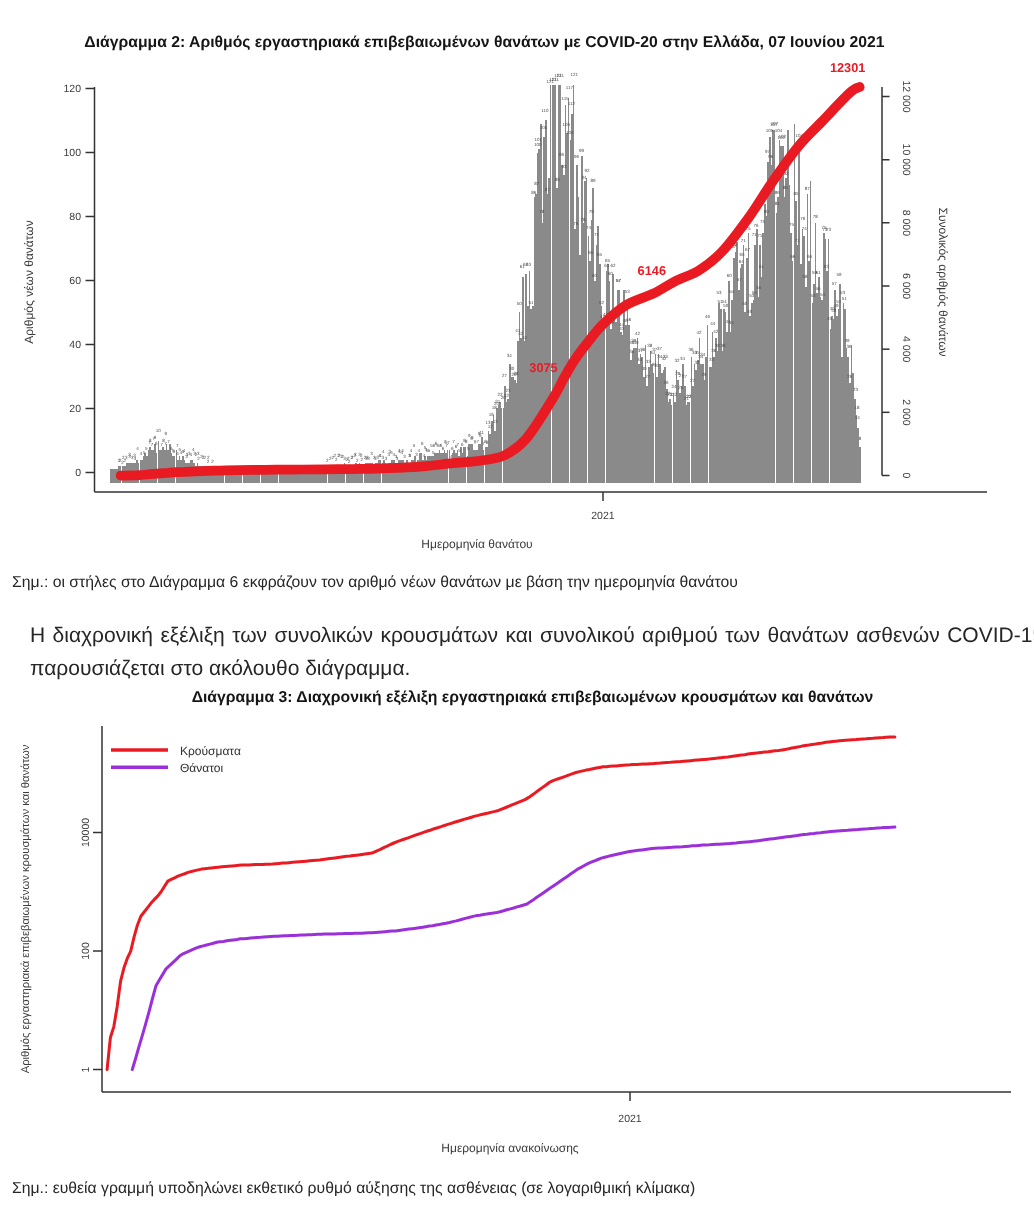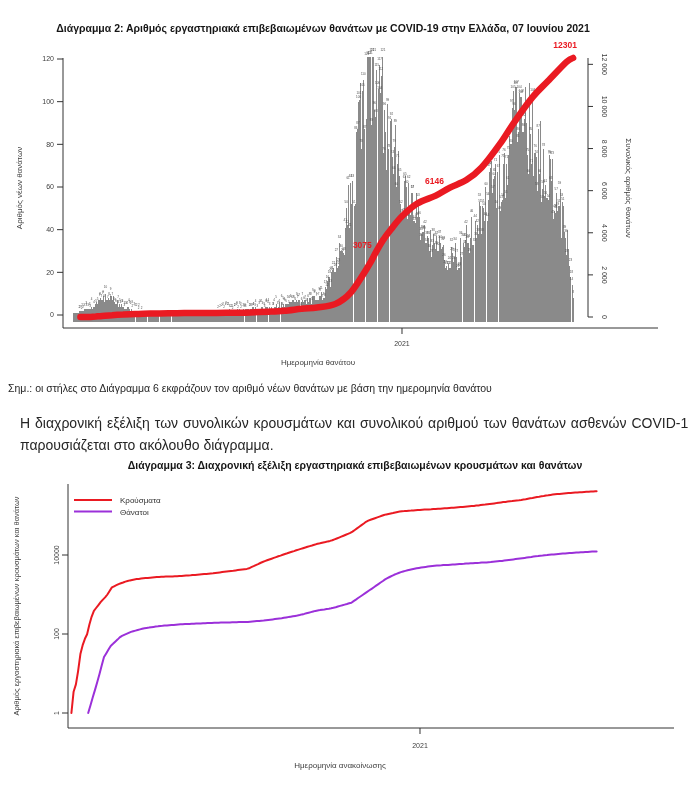--- a/index.html
+++ b/index.html
@@ -15,21 +15,21 @@
         text-align:justify;color:#262626;}
   svg{position:absolute;left:0;}
   #chart1{top:38px;}
   #chart2{top:478px;}
   svg text{font-family:"Liberation Sans",sans-serif;}
 </style>
 </head>
 <body>
 
 <div class="page">
-  <div class="chart-title t1">Διάγραμμα 2: Αριθμός εργαστηριακά επιβεβαιωμένων θανάτων με COVID-19 στην Ελλάδα, 07 Ιουνίου 2021</div>
+  <div class="chart-title t1">Διάγραμμα 2: Αριθμός εργαστηριακά επιβεβαιωμένων θανάτων με COVID-20 στην Ελλάδα, 07 Ιουνίου 2021</div>
   <svg id="chart1" width="689" height="338" viewBox="0 0 689 338">
       <g fill="#8a8a8a" shape-rendering="crispEdges">
         <rect x="73.40" y="274.9" width="1.05" height="9.1"></rect>
         <rect x="74.49" y="274.9" width="1.05" height="9.1"></rect>
         <rect x="75.58" y="274.9" width="1.05" height="9.1"></rect>
         <rect x="76.67" y="274.9" width="1.05" height="9.1"></rect>
         <rect x="77.76" y="274.9" width="1.05" height="9.1"></rect>
         <rect x="78.85" y="272.7" width="1.05" height="11.3"></rect>
         <rect x="79.94" y="272.7" width="1.05" height="11.3"></rect>
         <rect x="81.03" y="272.7" width="1.05" height="11.3"></rect>
@@ -906,13 +906,14 @@
       <path d="M71.4,235.0L73.6,213.7L75.9,206.4L78.1,193.1L80.4,176.1L82.6,167.4L84.9,160.8L87.1,156.2L89.4,146.6L91.6,138.8L93.9,132.8L96.1,130.0L98.4,127.1L100.6,124.2L102.9,121.6L105.1,119.4L107.4,116.5L109.6,113.0L111.9,109.4L114.1,108.3L116.4,107.2L118.6,106.1L120.9,105.3L123.1,104.5L125.4,103.6L127.6,103.0L129.9,102.4L132.1,101.9L134.4,101.4L136.6,101.1L138.8,100.9L141.1,100.6L143.3,100.3L145.6,100.1L147.8,99.9L150.1,99.7L152.3,99.5L154.6,99.3L156.8,99.1L159.1,98.9L161.3,98.7L163.6,98.7L165.8,98.6L168.1,98.5L170.3,98.4L172.6,98.4L174.8,98.3L177.1,98.2L179.3,98.1L181.6,98.0L183.8,97.8L186.1,97.6L188.3,97.4L190.6,97.3L192.8,97.1L195.1,96.9L197.3,96.7L199.6,96.5L201.8,96.3L204.1,96.1L206.3,95.9L208.6,95.7L210.8,95.5L213.1,95.3L215.3,95.0L217.6,94.7L219.8,94.4L222.1,94.1L224.3,93.8L226.6,93.5L228.8,93.2L231.1,92.9L233.3,92.7L235.6,92.4L237.8,92.1L240.1,91.8L242.3,91.5L244.6,91.2L246.8,90.9L249.1,90.3L251.3,89.2L253.6,88.2L255.8,87.1L258.1,86.1L260.3,85.0L262.6,84.0L264.8,83.1L267.1,82.3L269.3,81.5L271.6,80.7L273.8,79.9L276.1,79.1L278.3,78.3L280.5,77.6L282.8,76.8L285.0,76.0L287.3,75.3L289.5,74.5L291.8,73.8L294.0,73.1L296.3,72.3L298.5,71.6L300.8,70.9L303.0,70.2L305.3,69.5L307.5,68.8L309.8,68.1L312.0,67.5L314.3,66.8L316.5,66.1L318.8,65.6L321.0,65.0L323.3,64.5L325.5,64.0L327.8,63.4L330.0,62.9L332.3,62.3L334.5,61.4L336.8,60.5L339.0,59.6L341.3,58.6L343.5,57.7L345.8,56.8L348.0,55.9L350.3,54.9L352.5,53.6L354.8,52.0L357.0,50.4L359.3,48.7L361.5,47.1L363.8,45.5L366.0,43.8L368.3,42.6L370.5,41.8L372.8,41.0L375.0,40.2L377.3,39.4L379.5,38.6L381.8,37.8L384.0,37.0L386.3,36.4L388.5,35.9L390.8,35.4L393.0,35.0L395.3,34.5L397.5,34.0L399.8,33.6L402.0,33.2L404.3,33.1L406.5,32.9L408.8,32.7L411.0,32.6L413.3,32.4L415.5,32.2L417.8,32.0L420.0,31.9L422.2,31.7L424.5,31.6L426.7,31.5L429.0,31.4L431.2,31.3L433.5,31.1L435.7,31.0L438.0,30.8L440.2,30.7L442.5,30.5L444.7,30.3L447.0,30.2L449.2,30.0L451.5,29.8L453.7,29.7L456.0,29.5L458.2,29.3L460.5,29.1L462.7,28.9L465.0,28.7L467.2,28.5L469.5,28.3L471.7,28.1L474.0,27.9L476.2,27.6L478.5,27.4L480.7,27.1L483.0,26.8L485.2,26.6L487.5,26.3L489.7,26.0L492.0,25.7L494.2,25.4L496.5,25.1L498.7,24.7L501.0,24.4L503.2,24.1L505.5,23.9L507.7,23.6L510.0,23.3L512.2,23.1L514.5,22.8L516.7,22.5L519.0,22.3L521.2,22.0L523.5,21.6L525.7,21.2L528.0,20.7L530.2,20.3L532.5,19.9L534.7,19.4L537.0,19.0L539.2,18.7L541.5,18.3L543.7,18.0L546.0,17.6L548.2,17.3L550.5,16.9L552.7,16.6L555.0,16.3L557.2,16.1L559.5,15.9L561.7,15.7L563.9,15.5L566.2,15.3L568.4,15.1L570.7,15.0L572.9,14.8L575.2,14.6L577.4,14.5L579.7,14.3L581.9,14.2L584.2,14.0L586.4,13.8L588.7,13.7L590.9,13.5L593.2,13.4L595.4,13.3L596.6,13.3" fill="none" stroke="#ea1a22" stroke-width="2" stroke-linecap="round" stroke-linejoin="round"></path>
       <path d="M88.2,235.0L90.5,227.3L92.7,219.6L95.0,211.9L97.2,204.3L99.5,195.9L101.7,187.5L104.0,179.1L106.2,175.4L108.5,171.6L110.7,167.9L113.0,165.8L115.2,163.7L117.5,161.6L119.7,159.4L122.0,157.9L124.2,156.9L126.5,155.9L128.7,154.9L131.0,153.9L133.2,153.2L135.5,152.6L137.7,152.0L140.0,151.4L142.2,150.8L144.5,150.2L146.7,149.9L149.0,149.6L151.2,149.2L153.5,148.9L155.7,148.6L158.0,148.3L160.2,147.9L162.5,147.8L164.7,147.6L167.0,147.4L169.2,147.2L171.5,147.0L173.7,146.9L176.0,146.7L178.2,146.5L180.5,146.3L182.7,146.2L185.0,146.1L187.2,146.0L189.5,145.9L191.7,145.8L194.0,145.7L196.2,145.6L198.5,145.5L200.7,145.4L203.0,145.3L205.2,145.2L207.5,145.1L209.7,145.0L211.9,144.9L214.2,144.8L216.4,144.7L218.7,144.7L220.9,144.6L223.2,144.6L225.4,144.5L227.7,144.5L229.9,144.4L232.2,144.3L234.4,144.3L236.7,144.2L238.9,144.1L241.2,144.1L243.4,144.0L245.7,143.9L247.9,143.9L250.2,143.7L252.4,143.5L254.7,143.3L256.9,143.1L259.2,142.9L261.4,142.7L263.7,142.6L265.9,142.3L268.2,142.0L270.4,141.7L272.7,141.4L274.9,141.1L277.2,140.8L279.4,140.5L281.7,140.2L283.9,139.8L286.2,139.4L288.4,139.1L290.7,138.7L292.9,138.3L295.2,137.9L297.4,137.5L299.7,137.0L301.9,136.4L304.2,135.9L306.4,135.3L308.7,134.7L310.9,134.1L313.2,133.5L315.4,132.9L317.7,132.4L319.9,132.1L322.2,131.7L324.4,131.4L326.7,131.0L328.9,130.7L331.2,130.3L333.4,129.8L335.7,129.2L337.9,128.5L340.2,127.9L342.4,127.3L344.7,126.6L346.9,126.0L349.2,125.3L351.4,124.7L353.6,123.1L355.9,121.6L358.1,120.0L360.4,118.5L362.6,117.0L364.9,115.4L367.1,113.9L369.4,112.3L371.6,110.8L373.9,109.2L376.1,107.7L378.4,106.1L380.6,104.5L382.9,103.0L385.1,101.4L387.4,100.2L389.6,99.0L391.9,97.8L394.1,96.8L396.4,95.9L398.6,95.0L400.9,94.1L403.1,93.5L405.4,92.9L407.6,92.3L409.9,91.8L412.1,91.3L414.4,90.8L416.6,90.3L418.9,89.9L421.1,89.5L423.4,89.2L425.6,88.9L427.9,88.6L430.1,88.3L432.4,88.0L434.6,87.7L436.9,87.5L439.1,87.4L441.4,87.3L443.6,87.1L445.9,87.0L448.1,86.9L450.4,86.7L452.6,86.6L454.9,86.5L457.1,86.3L459.4,86.1L461.6,85.9L463.9,85.8L466.1,85.6L468.4,85.4L470.6,85.3L472.9,85.2L475.1,85.0L477.4,84.9L479.6,84.8L481.9,84.6L484.1,84.5L486.4,84.4L488.6,84.2L490.8,84.0L493.1,83.7L495.3,83.5L497.6,83.3L499.8,83.1L502.1,82.9L504.3,82.6L506.6,82.3L508.8,82.0L511.1,81.7L513.3,81.4L515.6,81.1L517.8,80.8L520.1,80.5L522.3,80.2L524.6,79.9L526.8,79.6L529.1,79.3L531.3,79.0L533.6,78.6L535.8,78.3L538.1,78.1L540.3,77.8L542.6,77.6L544.8,77.3L547.1,77.1L549.3,76.8L551.6,76.6L553.8,76.4L556.1,76.2L558.3,76.0L560.6,75.8L562.8,75.6L565.1,75.5L567.3,75.3L569.6,75.1L571.8,75.0L574.1,74.8L576.3,74.6L578.6,74.5L580.8,74.3L583.1,74.2L585.3,74.0L587.6,73.9L589.8,73.7L592.1,73.6L594.3,73.5L596.6,73.4L596.6,73.4" fill="none" stroke="#9b30d9" stroke-width="2" stroke-linecap="round" stroke-linejoin="round"></path>
       <g>
         <line x1="74" y1="22" x2="112" y2="22" stroke="#ea1a22" stroke-width="2.2"></line>
         <text x="120" y="25" font-size="8" fill="#2f2f2f">Κρούσματα</text>
         <line x1="74" y1="33.5" x2="112" y2="33.5" stroke="#9b30d9" stroke-width="2.2"></line>
         <text x="120" y="36.5" font-size="8" fill="#2f2f2f">Θάνατοι</text>
       </g>
     </svg>
 
+  <div class="note n2">Σημ.: ευθεία γραμμή υποδηλώνει εκθετικό ρυθμό αύξησης της ασθένειας (σε λογαριθμική κλίμακα)</div>
 </div>
 
 </body></html>

